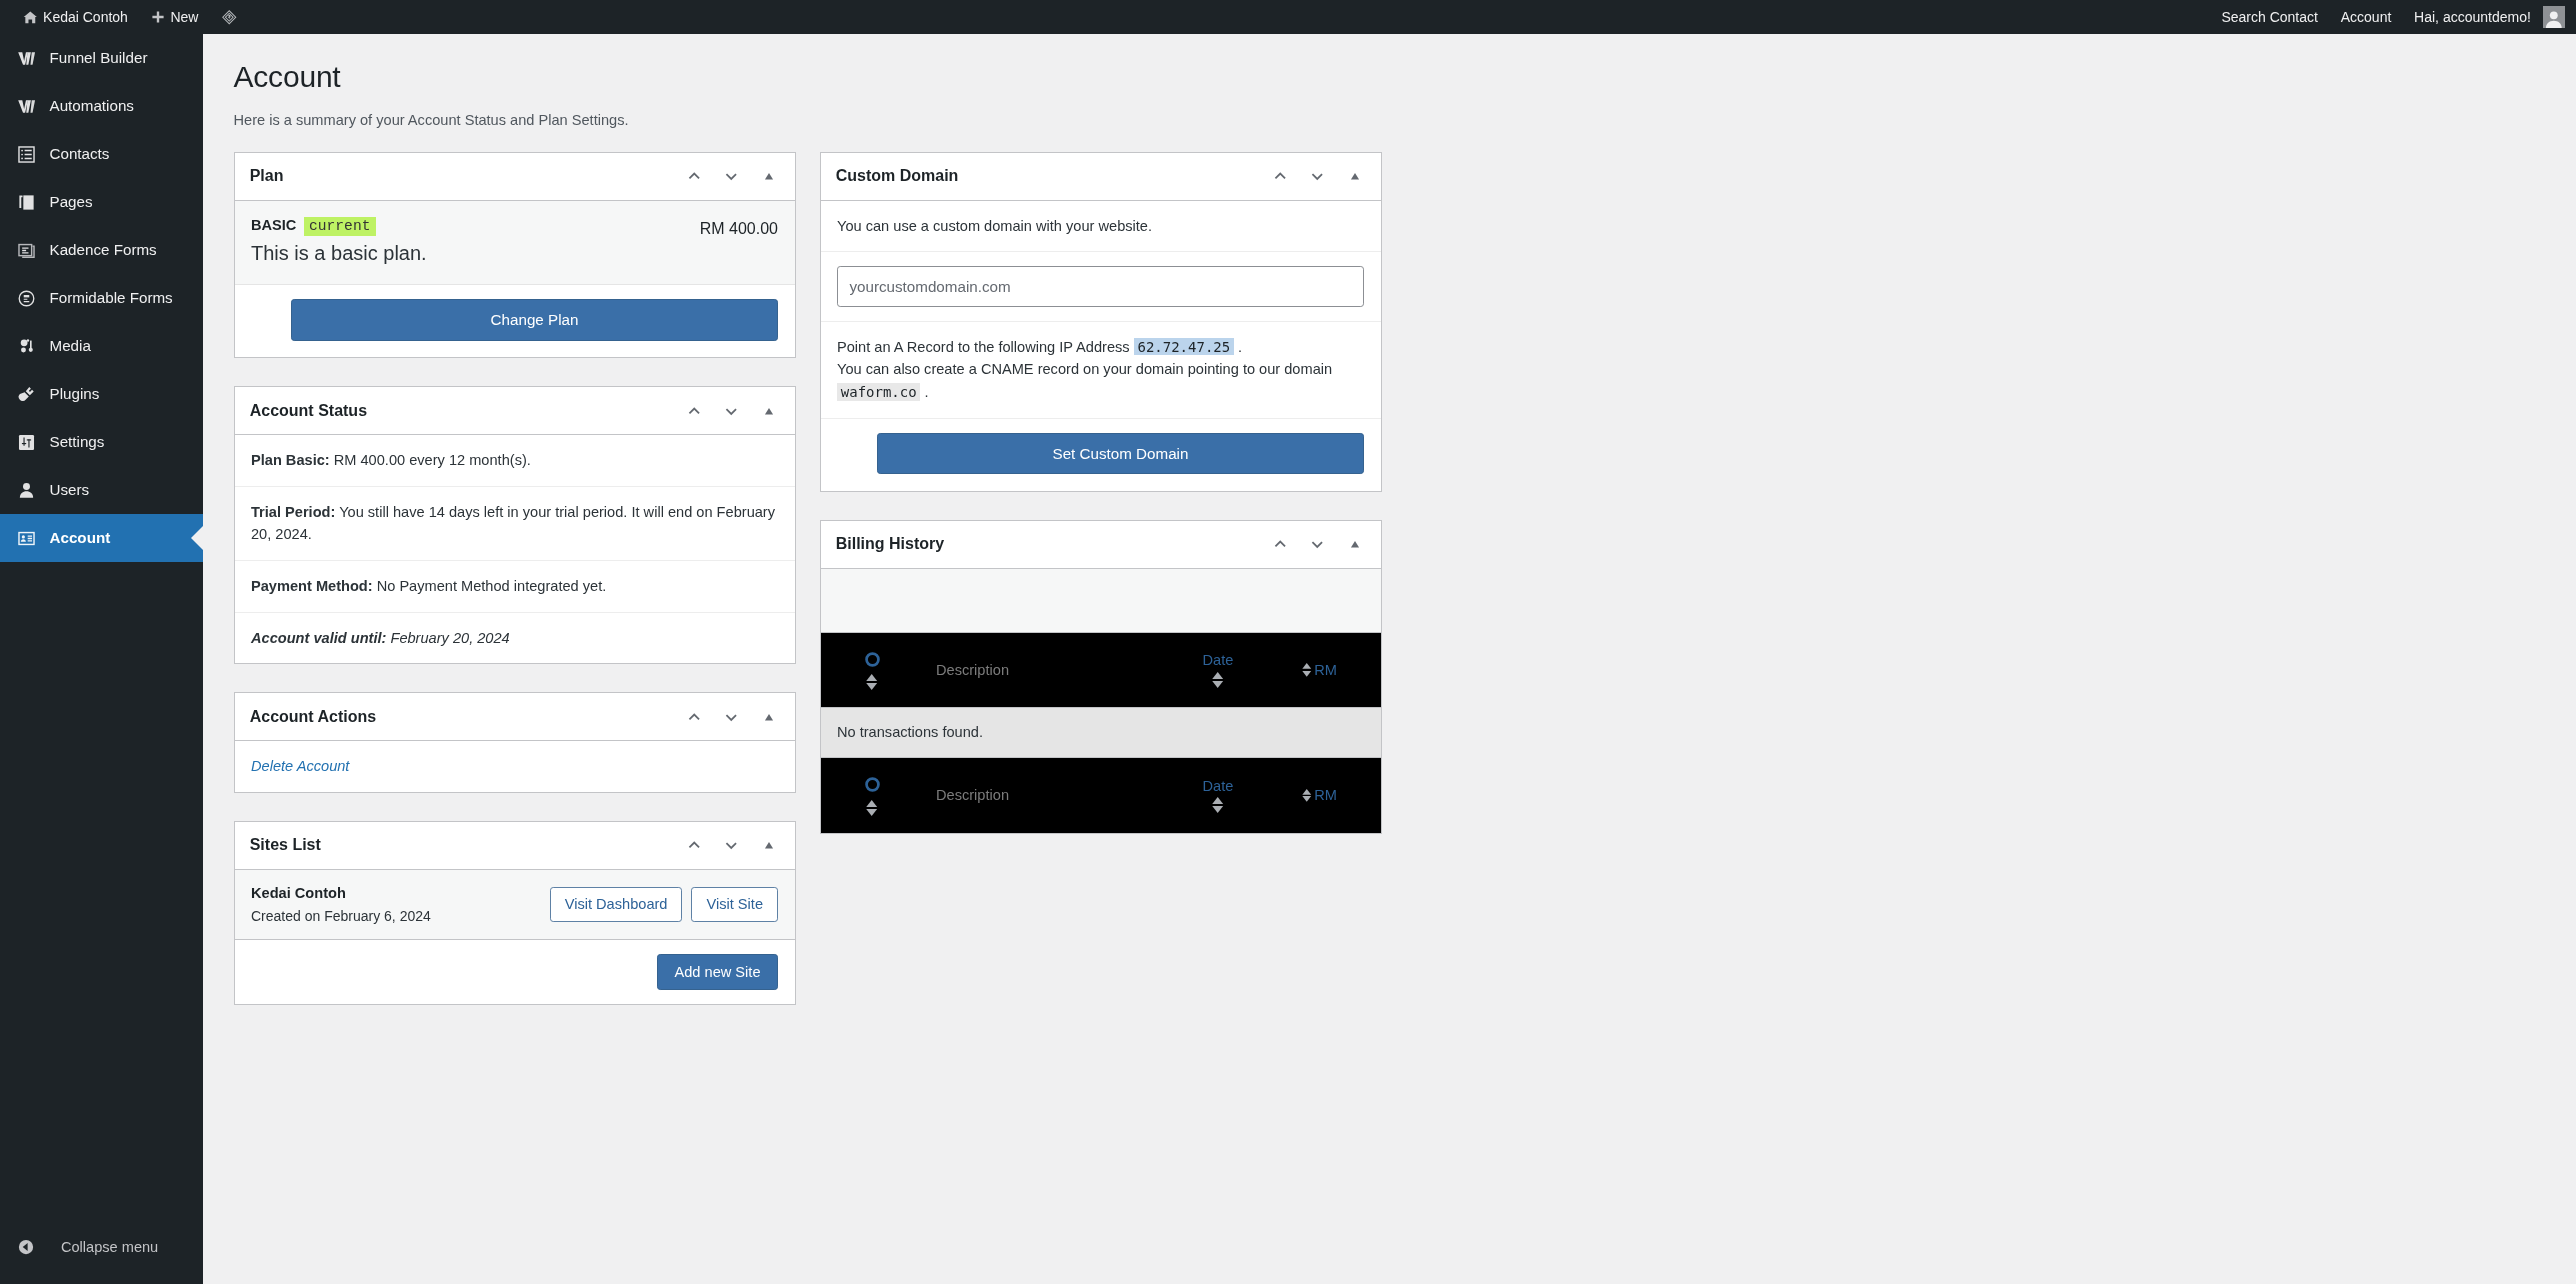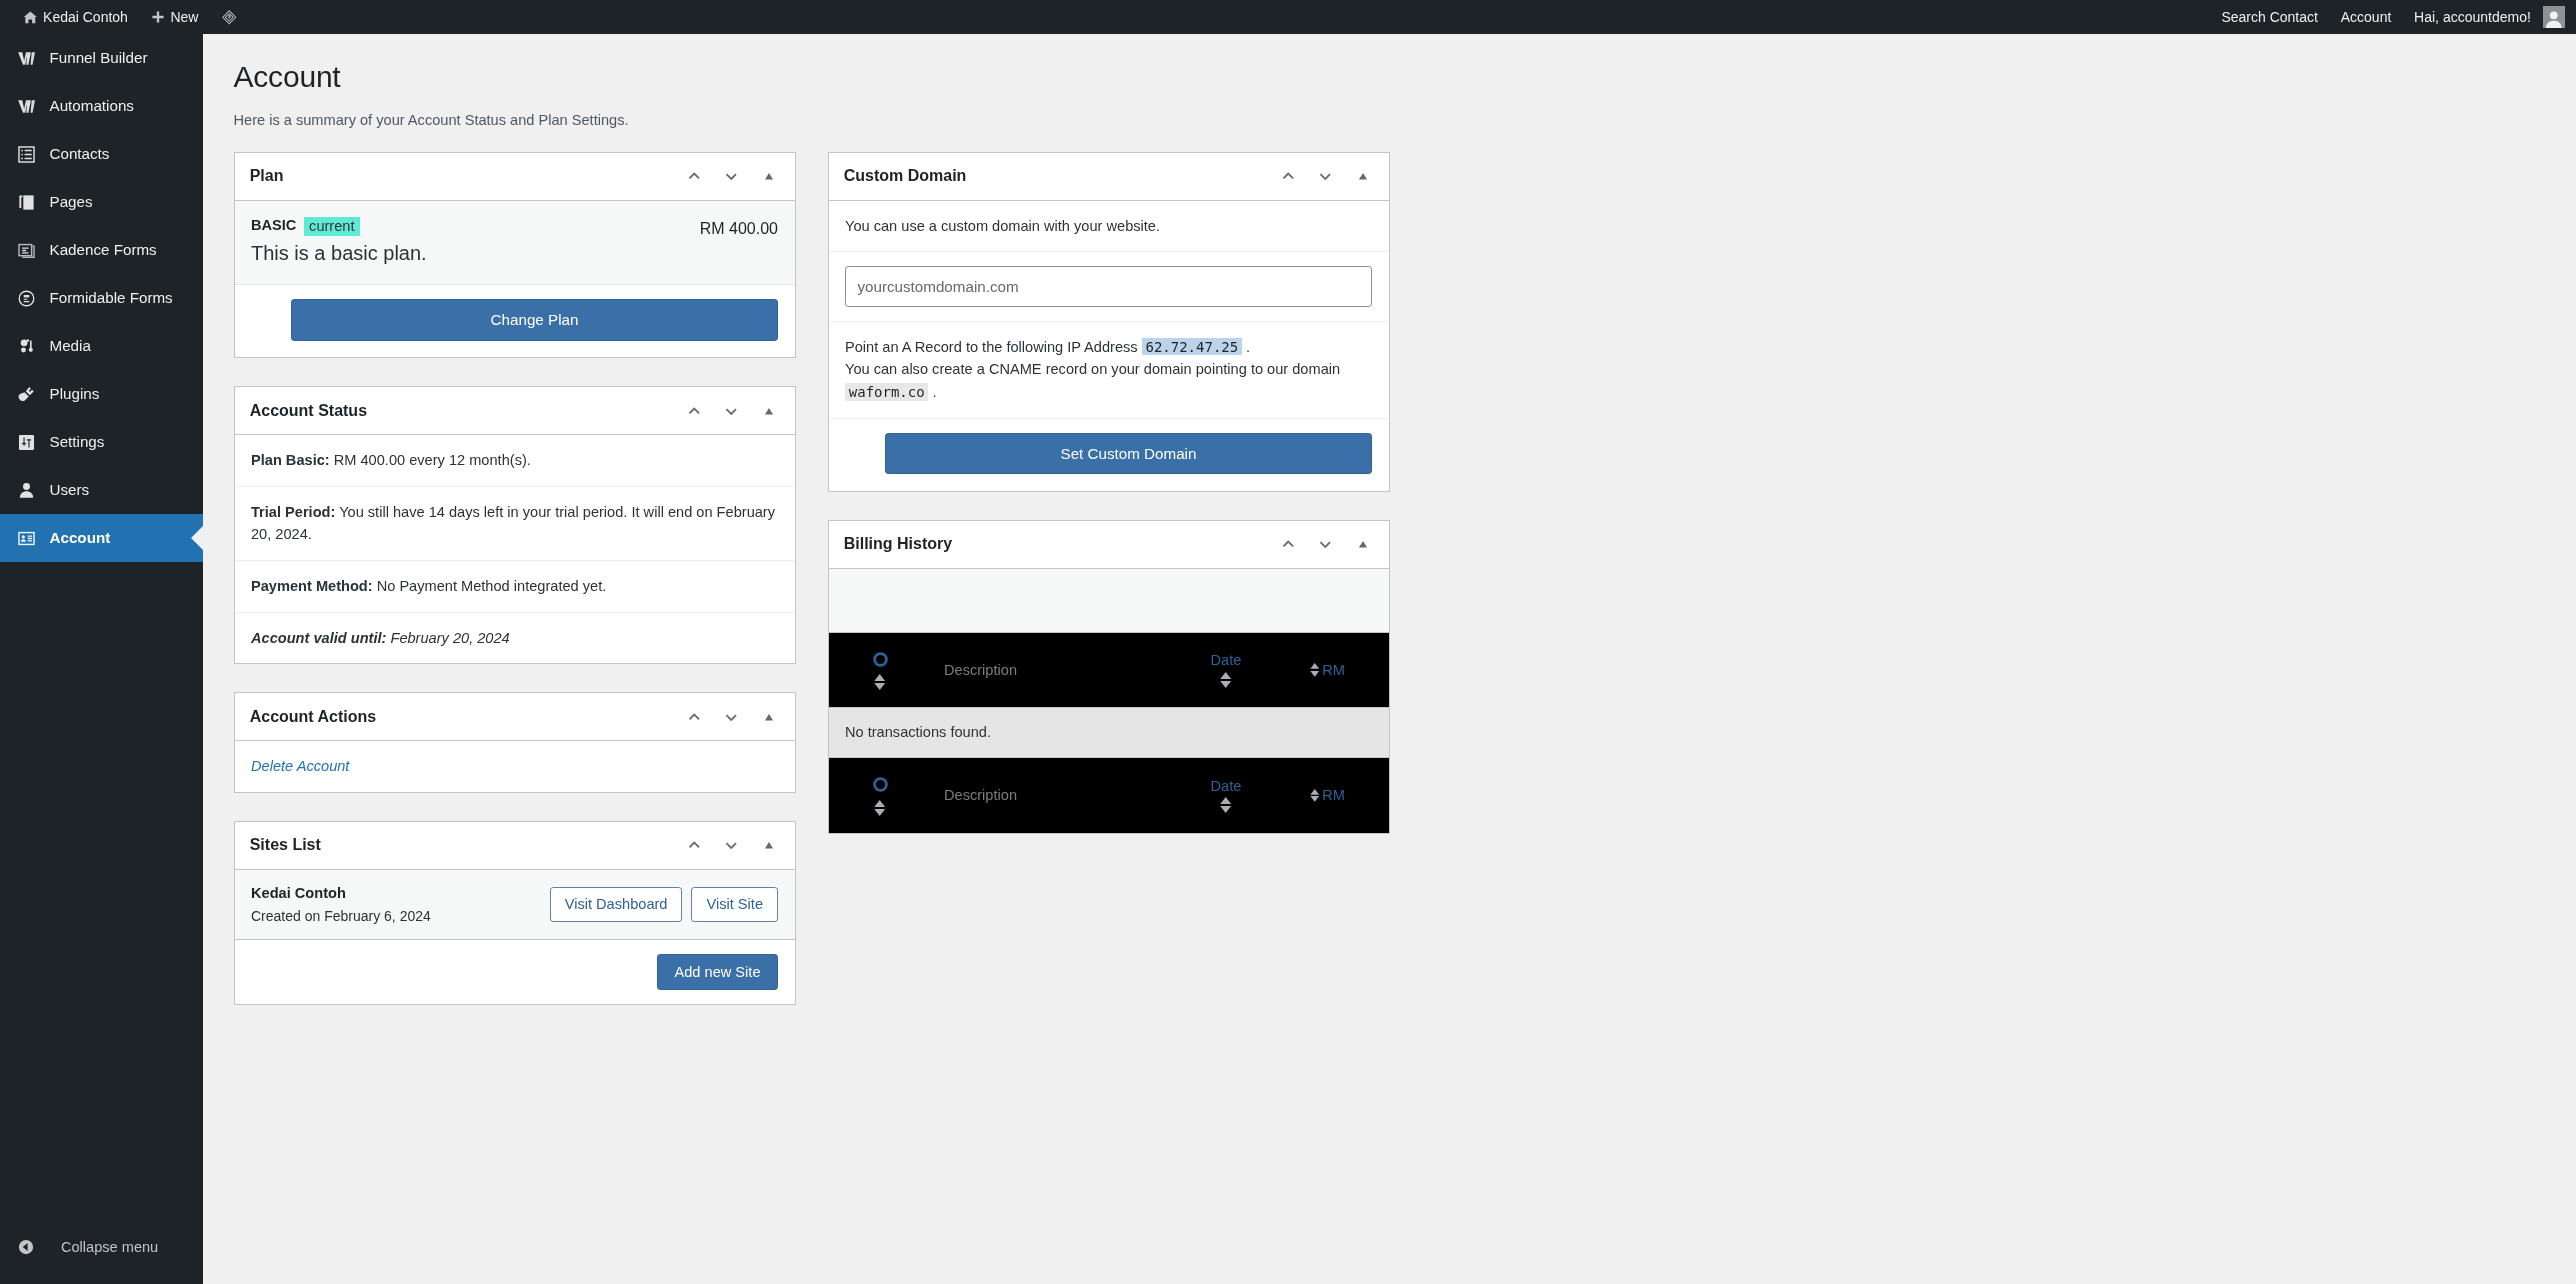--- a/index.html
+++ b/index.html
@@ -77,21 +77,21 @@
     padding: 16.5px 0 0 30.5px;
   }
   #page-title {
     font-size: 30px; font-weight: 400; color: #1D2327;
     margin: 9px 0 0 0; letter-spacing: -0.2px;
   }
   #page-sub {
     font-size: 14.6px; color: #50575E; margin: 18px 0 0 0;
   }
 
-  #columns { display: flex; gap: 32px; margin-top: 24px; }
+  #columns { display: flex; gap: 24px; margin-top: 24px; }
   .col { width: 562px; }
 
   
   .postbox {
     background: #fff;
     border: 0.6px solid #C3C4C7;
     margin-bottom: 28px;
   }
   .pb-header {
     display: flex; align-items: center;
@@ -113,22 +113,22 @@
   .row b { font-weight: bold; }
 
   
   .plan-row {
     display: flex; align-items: flex-start; background: #F6F7F7;
     padding: 16.5px 16.5px 19px 16.5px; border-bottom: 0.6px solid #E5E5E5;
   }
   .plan-left { flex: 1; }
   .plan-name { font-size: 14.6px; color: #1D2327; font-weight: bold; display: flex; align-items: flex-start; gap: 0; }
   .plan-name .code {
-    font-family: Liberation Sans, sans-serif; font-weight: normal;
-    background: #5eead4; padding: 1.3px 5.1px; margin-left: 7.6px; font-size: 14.6px; color: #333;
+    font-family: Liberation Mono, monospace; font-weight: normal;
+    background: #bef264; padding: 1.3px 5.1px; margin-left: 7.6px; font-size: 14.6px; color: #333;
   }
   .plan-desc { font-size: 20px; color: #2C3338; margin-top: 6.4px; }
   .plan-price { font-size: 16px; color: #1D2327; padding-top: 2.5px; }
   .btn-wrap { padding: 14px 16.5px 16.5px 16.5px; background: #fff; margin-left: 40px; }
   .btn-primary {
     display: block; width: 100%; text-align: center;
     background: #3A6FA8; color: #fff; border: 0.6px solid #35628F;
     border-radius: 3.2px; font-size: 15.2px; padding: 11.4px 0;
     cursor: pointer; font-family: inherit;
   }

